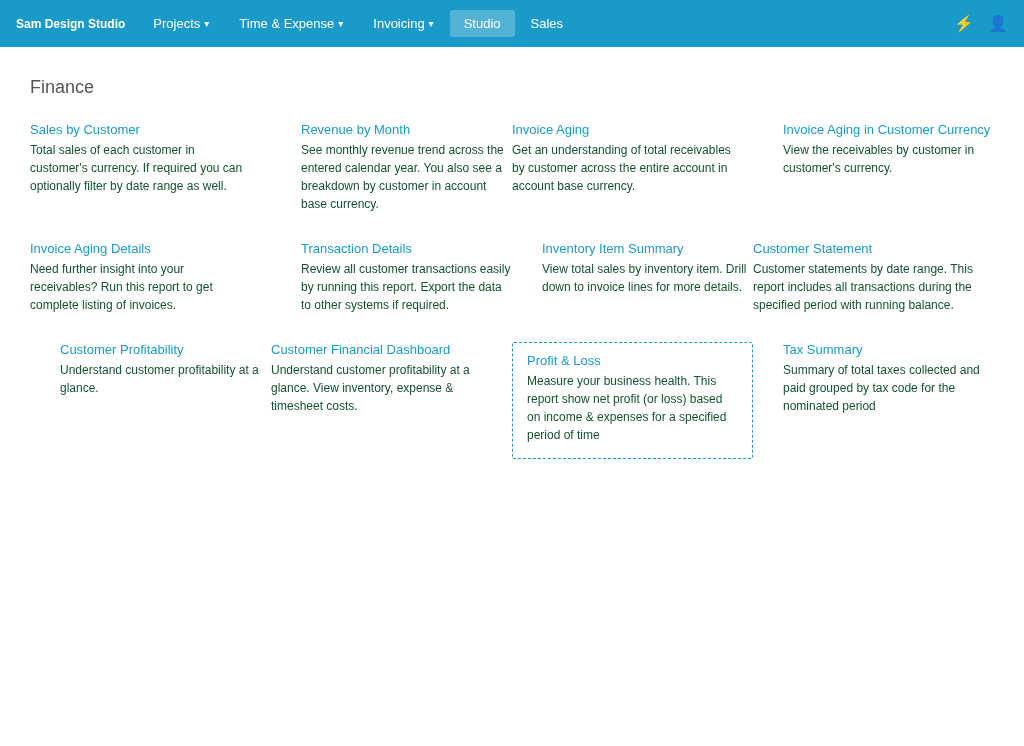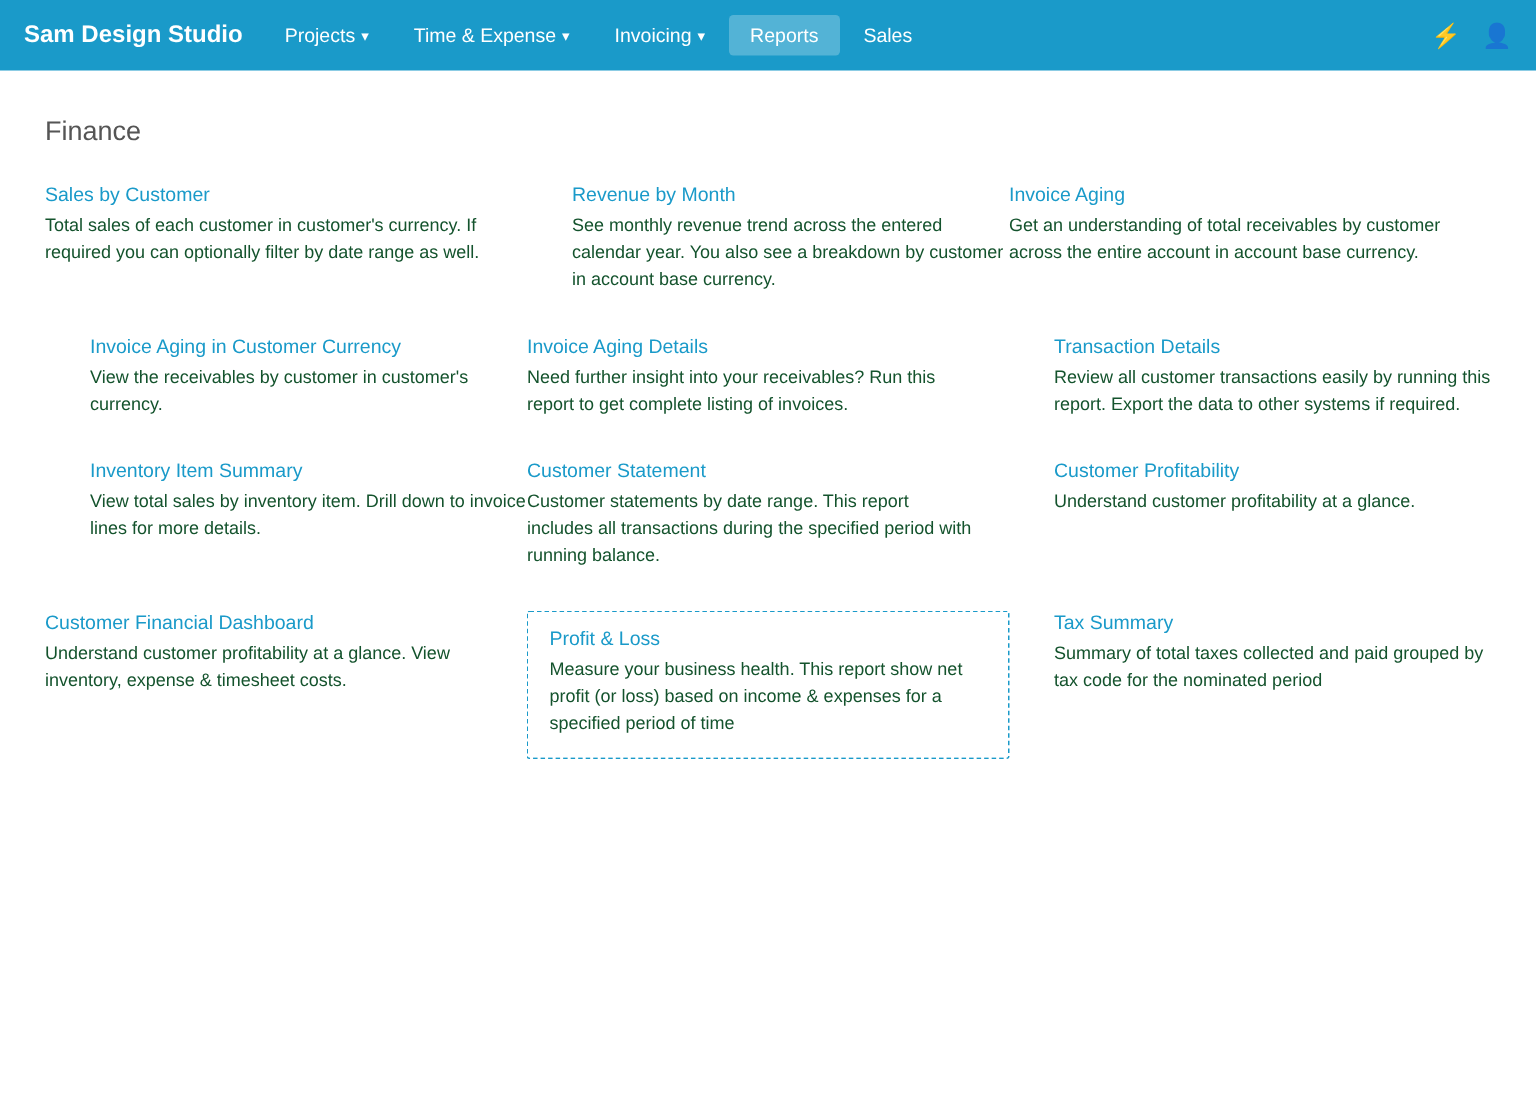--- a/index.html
+++ b/index.html
@@ -9,21 +9,21 @@
     .navbar {
       background: #1a9ac9;
       display: flex;
       align-items: center;
       height: 47px;
       padding: 0 16px;
       gap: 4px;
     }
     .navbar-brand {
       color: #fff;
-      font-size: 16px;
+      font-size: 12px;
       font-weight: 700;
       margin-right: 10px;
       white-space: nowrap;
     }
     .nav-items {
       display: flex;
       flex: 1;
       gap: 2px;
     }
     .nav-item {
@@ -56,21 +56,21 @@
       padding: 30px 30px 30px 30px;
     }
     .section-title {
       font-size: 18px;
       font-weight: 400;
       color: #555;
       margin-bottom: 24px;
     }
     .reports-grid {
       display: grid;
-      grid-template-columns: 1fr 1fr 1fr;
+      grid-template-columns: 1fr 1fr 1fr 1fr;
       gap: 0;
     }
     .report-item {
       padding: 0 20px 28px 0;
     }
     .report-item.right-col {
       padding-left: 30px;
       padding-right: 0;
     }
     .report-link {
@@ -98,21 +98,21 @@
 </head>
 <body>
 
 <nav class="navbar">
   <span class="navbar-brand">Sam Design Studio</span>
   <div class="nav-items">
 
   <div class="nav-item">Projects<span class="arrow">▾</span></div>
       <div class="nav-item">Time &amp; Expense<span class="arrow">▾</span></div>
       <div class="nav-item">Invoicing<span class="arrow">▾</span></div>
-      <div class="nav-item active">Reports</div>
+      <div class="nav-item active">Studio</div>
       <div class="nav-item">Sales</div>
     </div>
   <div class="navbar-right">
     <span class="navbar-icon">⚡</span>
     <span class="navbar-icon">👤</span>
   </div>
 </nav>
 
 <div class="main-content">
   <h2 class="section-title">Finance</h2>

